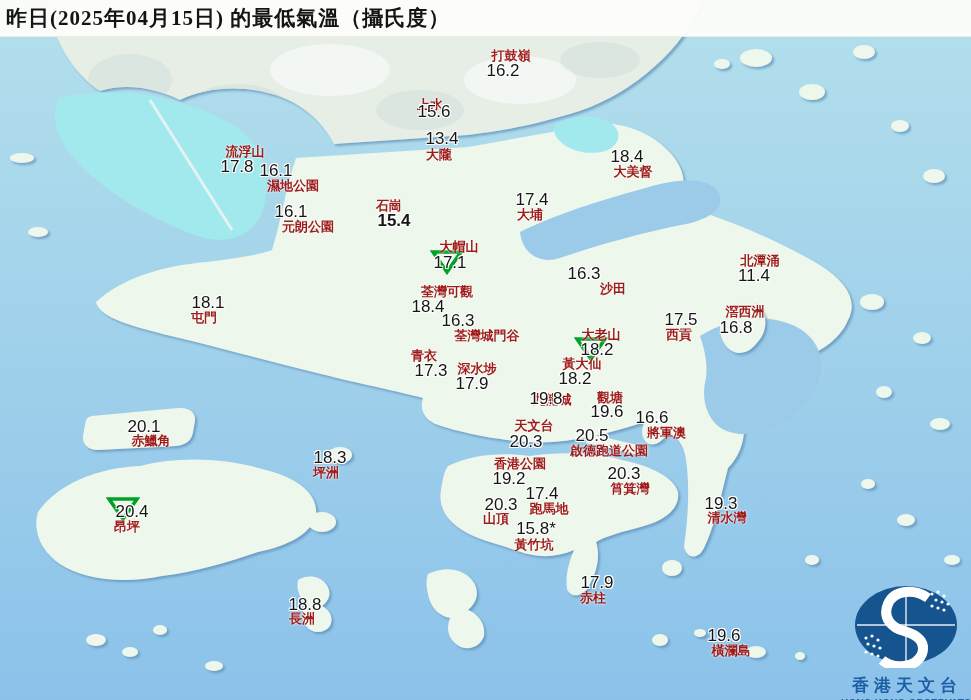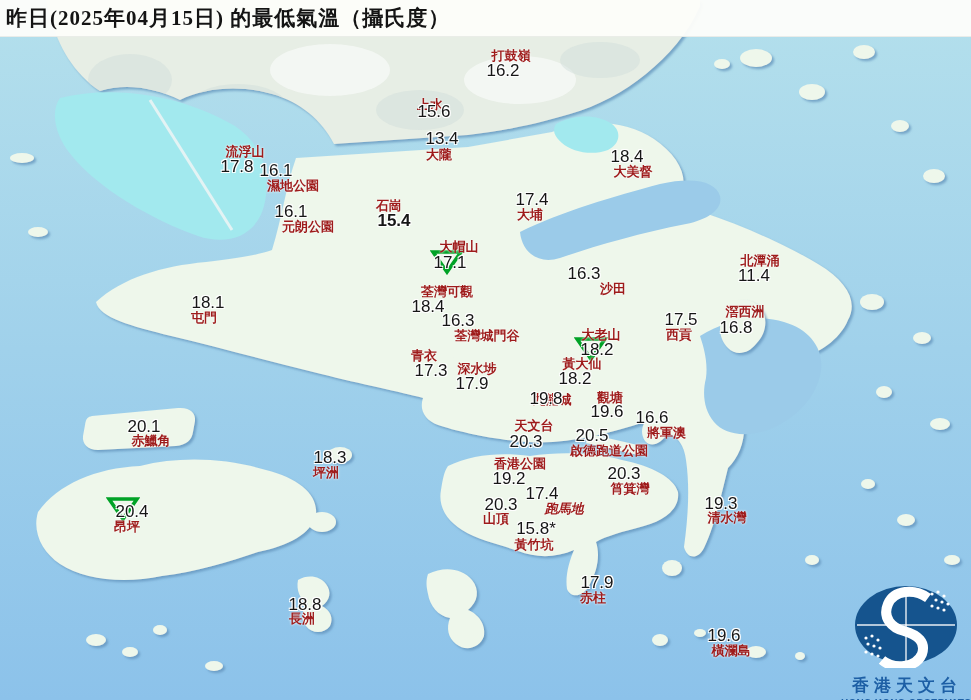--- a/index.html
+++ b/index.html
@@ -215,21 +215,21 @@
       <span class="st-name" style="left: 609px; top: 442px;">啟德跑道公園</span>
       <span class="st-value" style="left: 592px; top: 428px;">20.5</span>
       <span class="st-name" style="left: 151px; top: 432px;">赤鱲角</span>
       <span class="st-value" style="left: 144px; top: 419px;">20.1</span>
       <span class="st-name" style="left: 520px; top: 455px; text-align: center;">香港公園</span>
       <span class="st-value" style="left: 509px; top: 471px;">19.2</span>
       <span class="st-name" style="left: 326px; top: 464px;">坪洲</span>
       <span class="st-value" style="left: 330px; top: 450px;">18.3</span>
       <span class="st-name" style="left: 630px; top: 480px;">筲箕灣</span>
       <span class="st-value" style="left: 624px; top: 466px;">20.3</span>
-      <span class="st-name" style="left: 564px; top: 500px; font-style: italic;">跑馬地</span>
+      <span class="st-name" style="left: 549px; top: 500px;">跑馬地</span>
       <span class="st-value" style="left: 542px; top: 486px;">17.4</span>
       <span class="st-name" style="left: 496px; top: 510px;">山頂</span>
       <span class="st-value" style="left: 501px; top: 497px;">20.3</span>
       <span class="st-name" style="left: 727px; top: 509px;">清水灣</span>
       <span class="st-value" style="left: 721px; top: 496px;">19.3</span>
       <span class="st-marker" style="left: 106px; top: 496px;"><svg width="34" height="26" viewBox="0 0 34 26">
           <path d="M3 3 L31 3 L17 23 Z" fill="none" stroke="var(--marker-green)" stroke-width="3.6"></path>
         </svg></span>
       <span class="st-name" style="left: 127px; top: 518px;">昂坪</span>
       <span class="st-value" style="left: 132px; top: 504px;">20.4</span>

